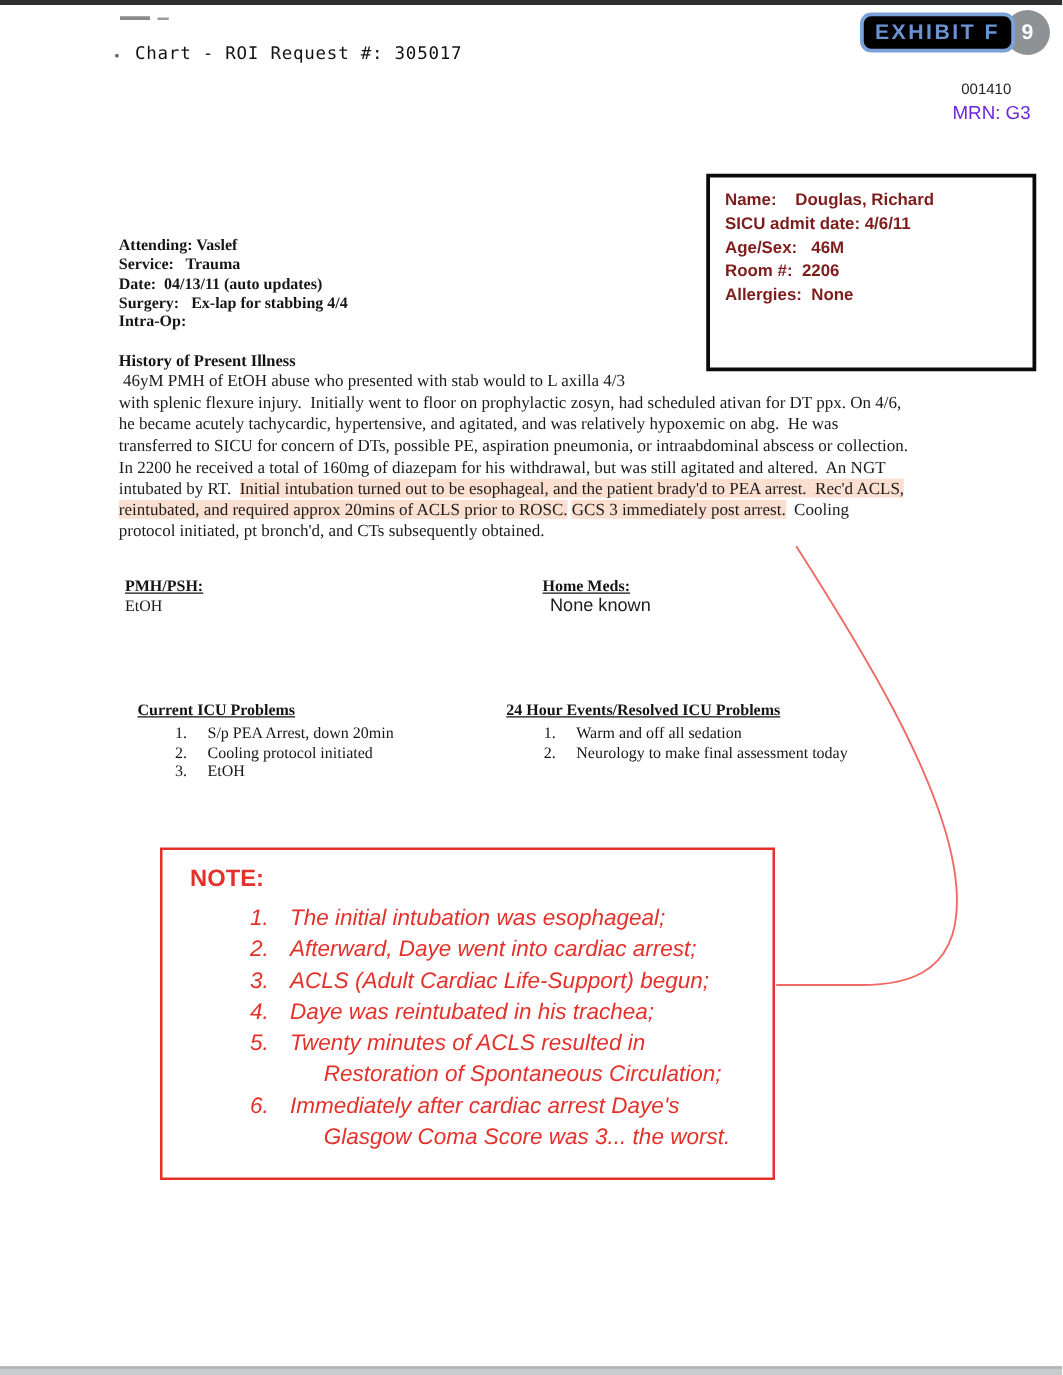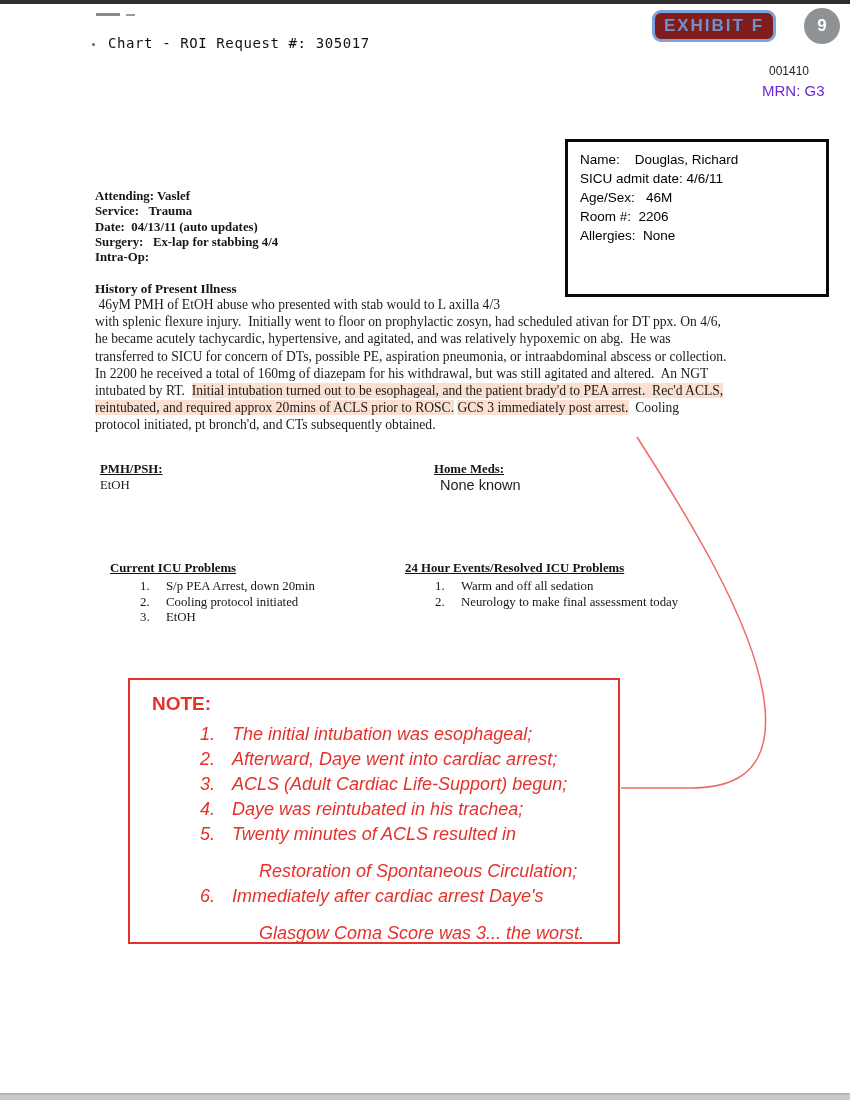--- a/index.html
+++ b/index.html
@@ -8,34 +8,34 @@
   .topbar{position:absolute;top:0;left:0;width:850px;height:4px;background:#2e2e2e;}
   .botbar{position:absolute;bottom:0;left:0;width:850px;height:7px;background:#c7cbcd;border-top:2px solid #b0b4b6;box-sizing:border-box;}
 
   .scan-dash1{position:absolute;left:96px;top:13px;width:24px;height:3px;background:#8a8a8a;}
   .scan-dash2{position:absolute;left:126px;top:14px;width:9px;height:2px;background:#9a9a9a;}
   .title-dot{position:absolute;left:92px;top:43px;width:3px;height:3px;background:#666;border-radius:50%;}
 
   .title{position:absolute;left:108px;top:35px;font-family:"DejaVu Sans Mono",monospace;
          font-size:14px;letter-spacing:.6px;color:#111;}
 
-  .stamp{position:absolute;left:652px;top:10px;width:118px;height:26px;border:3px solid #7ba2da;
-         border-radius:9px;background:#7f1d1d;z-index:2;display:flex;align-items:center;justify-content:center;
+  .stamp{position:absolute;left:688px;top:10px;width:118px;height:26px;border:3px solid #7ba2da;
+         border-radius:9px;background:#000000;z-index:2;display:flex;align-items:center;justify-content:center;
          font-family:"Liberation Sans",sans-serif;font-weight:bold;font-size:17px;color:#6b93d2;letter-spacing:2px;text-align:center;}
   .badge{position:absolute;left:804px;top:8px;width:36px;height:36px;border-radius:50%;background:#8f9294;
          color:#fff;display:flex;align-items:center;justify-content:center;
          font-family:"Liberation Sans",sans-serif;font-weight:bold;font-size:17px;z-index:1;}
 
   .docnum{position:absolute;left:769px;top:64px;font-family:"Liberation Sans",sans-serif;font-size:12px;color:#222;}
   .mrn{position:absolute;left:762px;top:82px;font-family:"Liberation Sans",sans-serif;font-size:15px;color:#6d28d9;}
 
   .pbox{position:absolute;left:565px;top:139px;width:264px;height:158px;border:3px solid #0a0a0a;
         box-sizing:border-box;padding:8px 0 0 12px;background:#fff;}
-  .pbox-line{font-family:"Liberation Sans",sans-serif;font-weight:normal;font-size:13.5px;line-height:19px;
-             white-space:pre;color:#000000;}
+  .pbox-line{font-family:"Liberation Sans",sans-serif;font-weight:bold;font-size:13.5px;line-height:19px;
+             white-space:pre;color:#7f1d1d;}
 
   .hdr{position:absolute;left:95px;top:189px;}
   .hdr-line{font-weight:bold;font-size:12.8px;line-height:15.3px;white-space:pre;color:#161616;}
 
   .hpi-h{position:absolute;left:95px;top:281px;font-weight:bold;font-size:13.2px;color:#141414;}
   .hpi-body{position:absolute;left:95px;top:296px;width:735px;}
   .hpi-line{font-size:13.6px;line-height:17.2px;white-space:pre;color:#1a1a1a;}
   .hl{background:#fbe0d2;margin-top:39px;}
 
   .sec-h{font-weight:bold;font-size:12.8px;text-decoration:underline;color:#141414;}
@@ -52,21 +52,21 @@
   .li .txt{white-space:pre;}
 
   .note{position:absolute;left:128px;top:678px;width:492px;height:266px;border:2px solid #e4312b;
         box-sizing:border-box;background:#fff;}
   .note-h{position:absolute;left:22px;top:13px;font-family:"Liberation Sans",sans-serif;
           font-weight:bold;font-size:19px;color:#e4312b;}
   .note-list{position:absolute;left:70px;top:42px;width:410px;}
   .note-item{display:flex;font-family:"Liberation Sans",sans-serif;font-style:italic;font-size:18px;
              line-height:25px;color:#e4312b;}
   .note-num{width:32px;flex:none;}
-  .note-cont{display:block;padding-left:27px;margin-top:12px;}
+  .note-cont{display:block;padding-left:27px;}
 
   .curve{position:absolute;left:0;top:0;pointer-events:none;z-index:3;}
 </style>
 </head>
 <body>
 
 <div class="page">
   <div class="topbar"></div>
 
   <div class="scan-dash1"></div>

